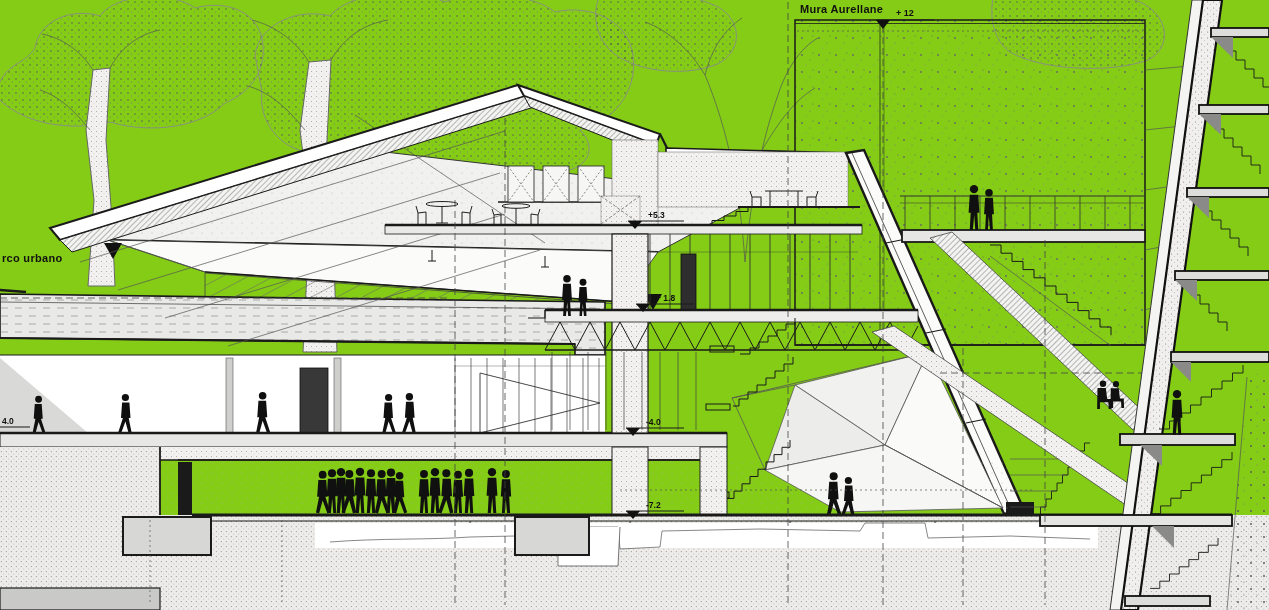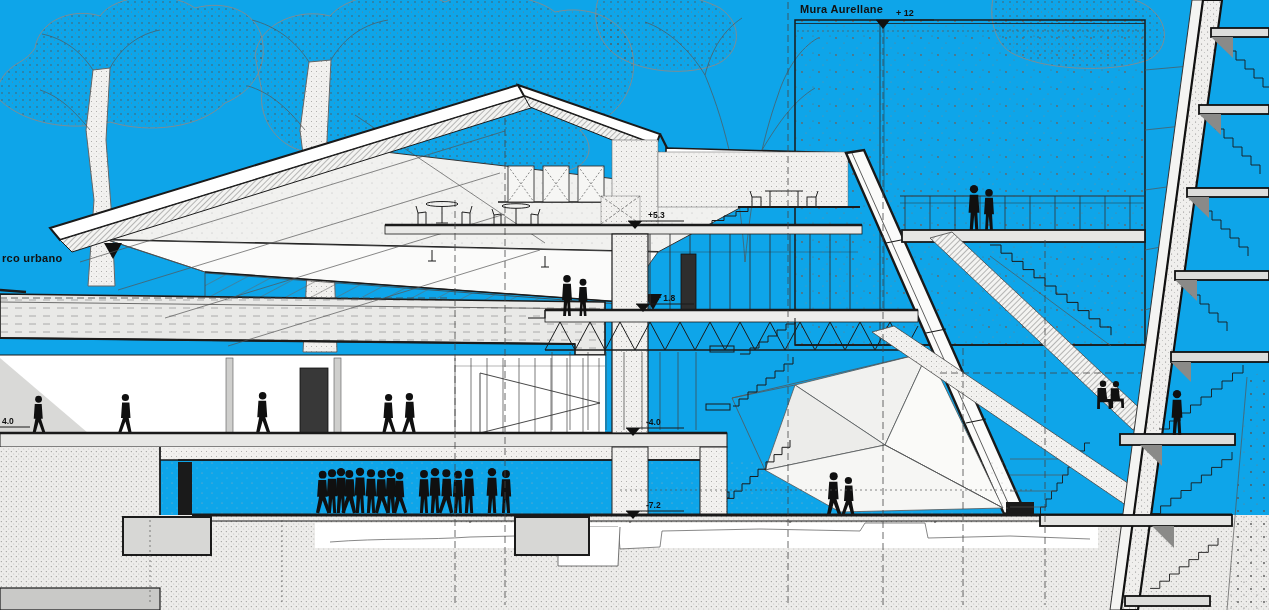--- a/index.html
+++ b/index.html
@@ -1,16 +1,16 @@
 <!DOCTYPE html>
 <html><head>
 <meta charset="utf-8">
 <style>
   html,body{margin:0;padding:0;background:#fff}
-  #stage{width:1269px;height:610px;position:relative;background:#0ea5e9;overflow:hidden}
+  #stage{width:1269px;height:610px;position:relative;background:#84cc16;overflow:hidden}
   svg{display:block}
   text{font-family:"Liberation Sans",sans-serif;font-weight:bold;fill:#111}
   .t11{font-size:11px;letter-spacing:.3px}
   .t9{font-size:9px}
   .t8{font-size:8.5px}
   .ln{stroke:#1a1a1a;fill:none}
   .thin{stroke:#555;stroke-width:.7;fill:none}
   .dash{stroke:#444;stroke-width:.8;fill:none;stroke-dasharray:7 4}
   .dot2{stroke:#555;stroke-width:.7;fill:none;stroke-dasharray:2 3}
   .fig{fill:#101010;stroke:none}

